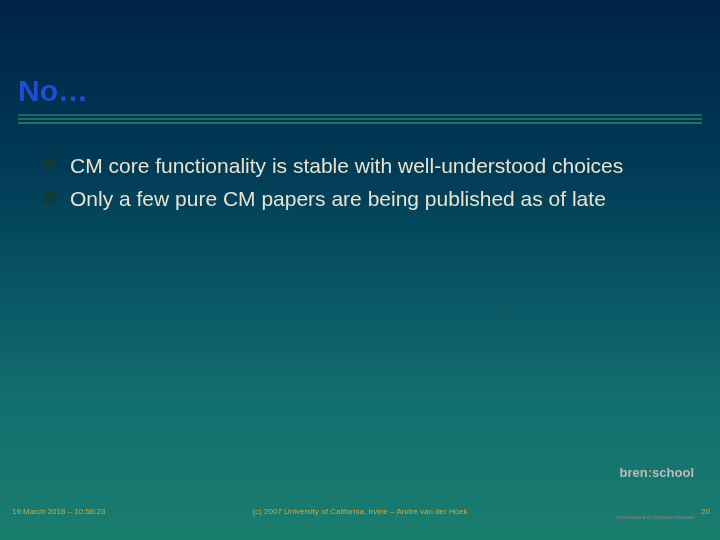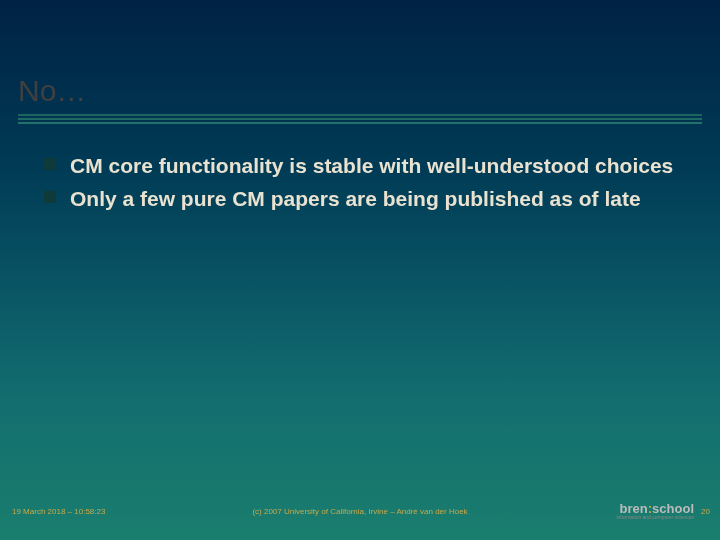--- a/index.html
+++ b/index.html
@@ -10,33 +10,32 @@
     position: relative;
     color: #fff;
   }
   .top-bar {
     height: 70px;
   }
   .title-block {
     padding: 4px 18px 2px 18px;
   }
   .title {
-    color: #404040;
+    color: #1d4ed8;
     font-size: 30px;
-    font-weight: 400;
+    font-weight: 700;
   }
   .rules {
     margin: 4px 18px 0 18px;
   }
   .rule { border: none; border-top: 2px solid #1a655f; margin-bottom: 2px; }
   .rule:nth-child(2){ border-top-color:#1d6a63; }
   .rule:nth-child(3){ border-top-color:#20726a; }
   .content {
     padding: 26px 39px 0 70px;
-    font-weight: bold;
   }
   .bullet-item {
     position: relative;
     margin-bottom: 6px;
     font-size: 21px;
     line-height: 1.3;
     color: #e9e2d0;
   }
   .bullet-item::before {
     content: "";
@@ -62,20 +61,21 @@
   .footer .copyright { position: absolute; left: 50%; transform: translateX(-50%); white-space: nowrap; }
   .footer .slidenum  { position: absolute; right: 10px; }
   .footer .logo {
     position: absolute;
     right: 26px;
     bottom: 4px;
     display: flex;
     flex-direction: column;
     align-items: flex-end;
     line-height: 1;
+    gap: 36px;
   }
   .footer .logo-main { font-size: 13px; font-weight: 600; color:#bbb; }
   .footer .logo-main .cc { color:#d4a638; }
   .footer .logo-sub { font-size: 5px; color:#888; }
 </style>
 </head>
 <body>
 
 <div class="top-bar"></div>
 

